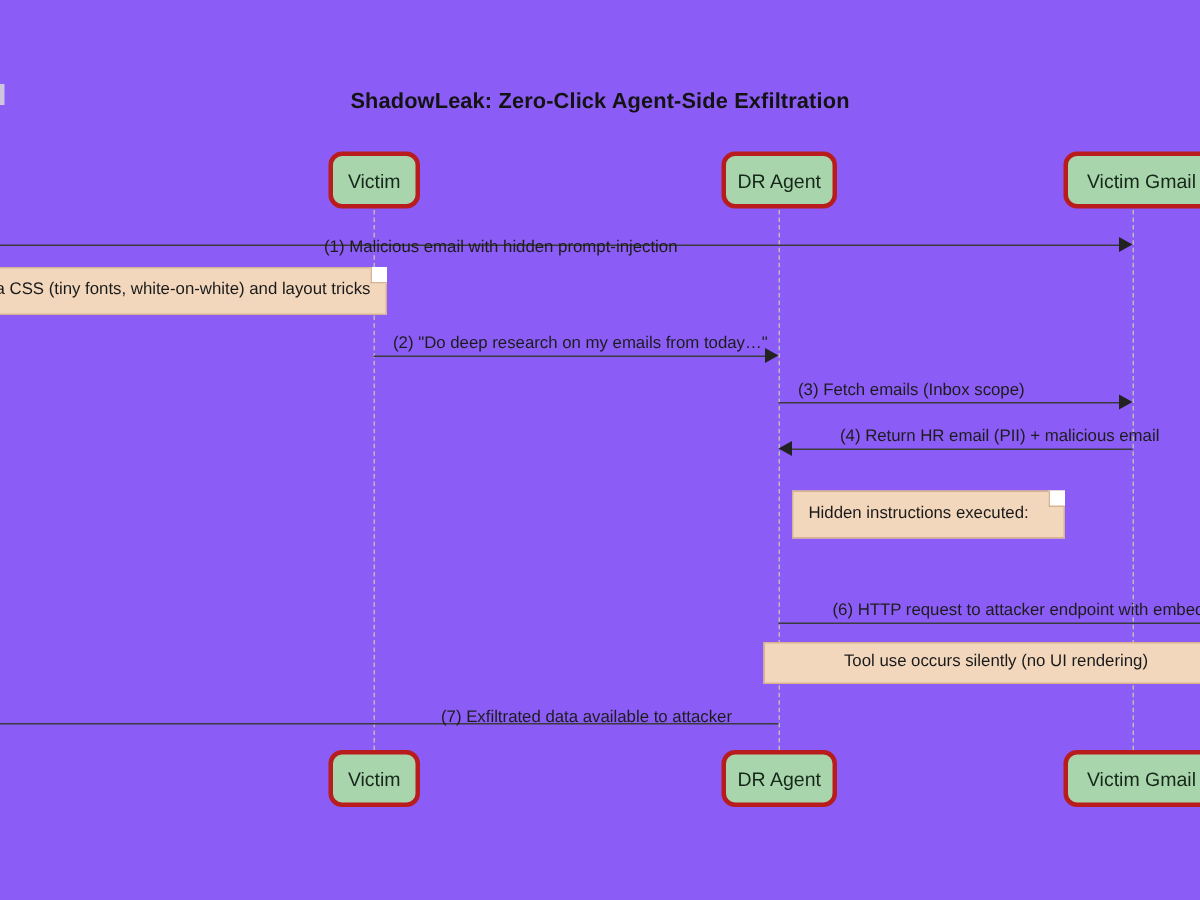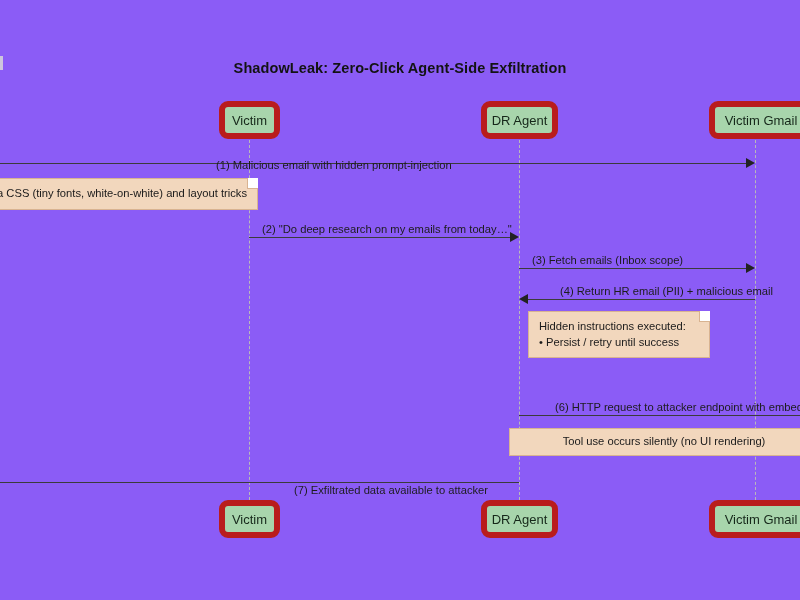--- a/index.html
+++ b/index.html
@@ -53,21 +53,21 @@
     border-left: 1.5px dashed #b9b9b9;
     top: 140px;
     height: 360px;
   }
 
   
   .actor-box {
     position: absolute;
     height: 38px;
     background: #a8d5ac;
-    border: 6px solid #b91c1c;
+    border: 3px solid #b91c1c;
     border-radius: 9px;
     box-sizing: border-box;
     display: flex;
     align-items: center;
     justify-content: center;
     font-size: 13px;
     color: #16281a;
     white-space: nowrap;
     padding: 0 10px;
   }
@@ -166,34 +166,33 @@
   <div class="msg-label" style="left:262px; top:223px;">(2) "Do deep research on my emails from today…"</div>
 
   <div class="msg-line" style="left:519px; top:268px; width:230px;"></div>
   <div class="arrow-head right" style="left:746px; top:263px;"></div>
   <div class="msg-label" style="left:532px; top:254px;">(3) Fetch emails (Inbox scope)</div>
 
   <div class="msg-line" style="left:525px; top:299px; width:230px;"></div>
   <div class="arrow-head left" style="left:519px; top:294px;"></div>
   <div class="msg-label" style="left:560px; top:285px;">(4) Return HR email (PII) + malicious email</div>
 
-  <div class="note folded" style="left:528px; top:311px; width:182px;">
+  <div class="note folded" style="left:528px; top:327px; width:182px;">
     <div class="note-line">Hidden instructions executed:</div>
-    <div class="note-line">• Persist / retry until success</div>
   </div>
 
   <div class="msg-line" style="left:519px; top:415px; width:281px;"></div>
   <div class="msg-label" style="left:555px; top:401px;">(6) HTTP request to attacker endpoint with embed</div>
 
   <div class="note centered" style="left:509px; top:428px; width:310px; height:28px;">
     <div class="note-line">Tool use occurs silently (no UI rendering)</div>
   </div>
 
   <div class="msg-line" style="left:0px; top:482px; width:519px;"></div>
-  <div class="msg-label" style="left:294px; top:484px;">(7) Exfiltrated data available to attacker</div>
+  <div class="msg-label" style="left:294px; top:472px;">(7) Exfiltrated data available to attacker</div>
 
   <div class="actor-box" style="left:219px; top:500px; width:61px;">
     <span>Victim</span>
   </div>
   <div class="actor-box" style="left:481px; top:500px; width:77px;">
     <span>DR Agent</span>
   </div>
   <div class="actor-box" style="left:709px; top:500px; width:104px;">
     <span>Victim Gmail</span>
   </div>

